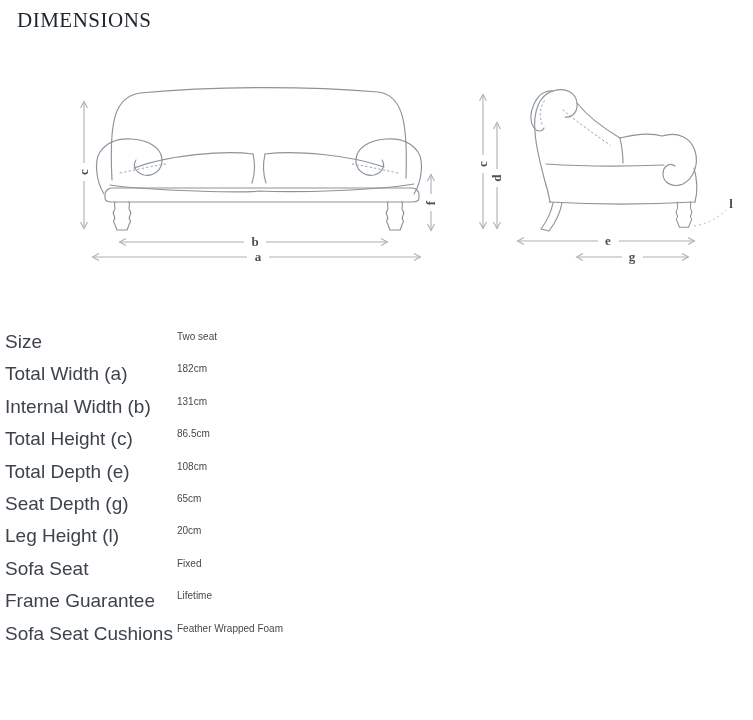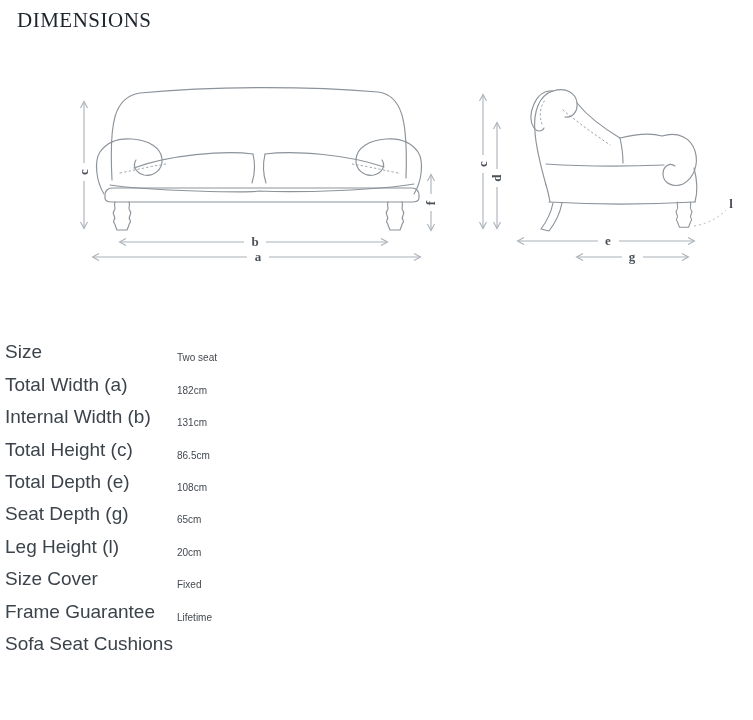--- a/index.html
+++ b/index.html
@@ -15,21 +15,21 @@
   .diagram { position:absolute; top:60px; left:0; }
   .sofa   { stroke:#8c939a; stroke-width:1.15; fill:none; stroke-linecap:round; stroke-linejoin:round; }
   .sofa-dotted { stroke:#9aa1a8; stroke-width:1; fill:none; stroke-dasharray:1.5,3; stroke-linecap:round; }
   .arr    { stroke:#aab1b8; stroke-width:1.1; fill:none; }
   .arr-dash { stroke:#b3bac0; stroke-width:1; fill:none; stroke-dasharray:2,3; }
   .dimlabel {
     font-family:"Liberation Serif", serif; font-weight:700;
     font-size:13px; fill:#4a5058; text-anchor:middle;
   }
   .spec-table { position:absolute; top:331px; left:5px; width:540px; }
-  .spec-row { display:flex; align-items:flex-end; height:32.4px; }
+  .spec-row { display:flex; align-items:flex-start; height:32.4px; }
   .spec-label { flex:0 0 172px; font-size:19px; color:#3d434b; white-space:nowrap; }
   .spec-value { font-size:10px; color:#43494f; white-space:nowrap; }
 </style>
 </head>
 <body>
 
 <h1 class="heading">DIMENSIONS</h1>
 
 <svg class="diagram" width="753" height="235" viewBox="0 0 753 235">
   <defs>
@@ -162,23 +162,24 @@
     </div>
   <div class="spec-row">
       <span class="spec-label">Seat Depth (g)</span>
       <span class="spec-value">65cm</span>
     </div>
   <div class="spec-row">
       <span class="spec-label">Leg Height (l)</span>
       <span class="spec-value">20cm</span>
     </div>
   <div class="spec-row">
-      <span class="spec-label">Size Cover</span>
+      <span class="spec-label">Sofa Seat</span>
       <span class="spec-value">Fixed</span>
     </div>
   <div class="spec-row">
       <span class="spec-label">Frame Guarantee</span>
       <span class="spec-value">Lifetime</span>
     </div>
   <div class="spec-row">
       <span class="spec-label">Sofa Seat Cushions</span>
+      <span class="spec-value">Feather Wrapped Foam</span>
     </div>
 </div>
 
 </body></html>

